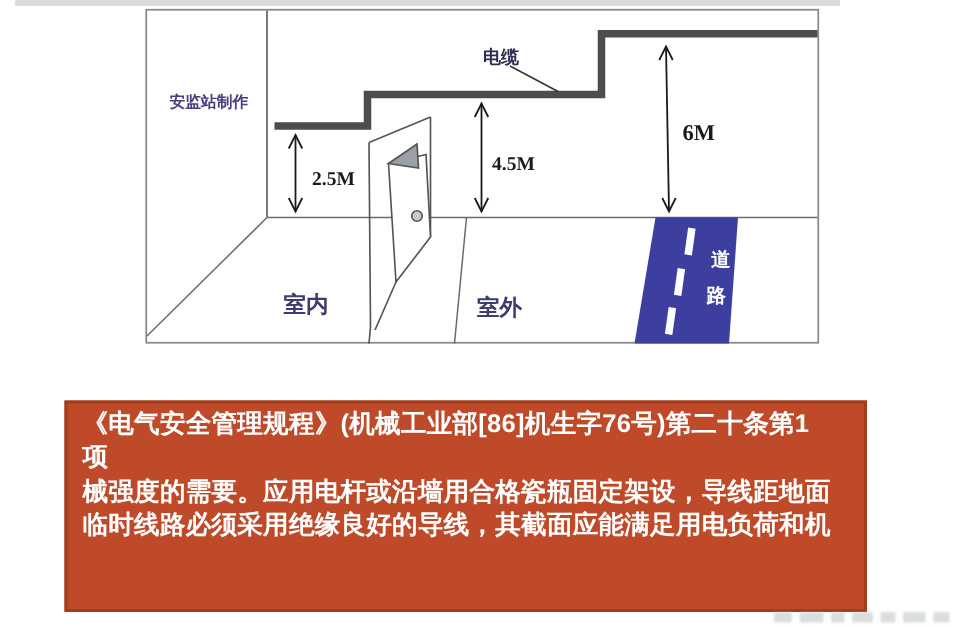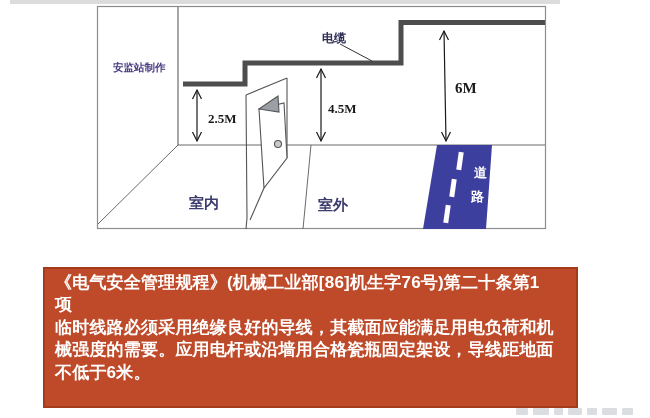--- a/index.html
+++ b/index.html
@@ -89,23 +89,22 @@
 
     <text class="svg-cjk" x="322" y="42" font-size="12" fill="#2e2e55">电缆</text>
     <text class="svg-cjk" x="113" y="71" font-size="10.5" fill="#4a3d82">安监站制作</text>
     <text class="svg-cjk" x="189" y="208" font-size="15" fill="#3c3c6e">室内</text>
     <text class="svg-cjk" x="318" y="210" font-size="15" fill="#3c3c6e">室外</text>
   </svg>
 
   <div class="notice">
     <div class="notice-line">《电气安全管理规程》(机械工业部[86]机生字76号)第二十条第1</div>
     <div class="notice-line">项</div>
+    <div class="notice-line">械强度的需要。应用电杆或沿墙用合格瓷瓶固定架设，导线距地面</div>
     <div class="notice-line">临时线路必须采用绝缘良好的导线，其截面应能满足用电负荷和机</div>
-    <div class="notice-line">械强度的需要。应用电杆或沿墙用合格瓷瓶固定架设，导线距地面</div>
-    <div class="notice-line">不低于6米。</div>
   </div>
 
   <div class="watermark">
     <div class="wm-mark wm-1"></div>
       <div class="wm-mark wm-2"></div>
       <div class="wm-mark wm-3"></div>
     <div class="wm-mark wm-4"></div>
       <div class="wm-mark wm-5"></div>
       <div class="wm-mark wm-6"></div>
     <div class="wm-mark wm-7"></div>

